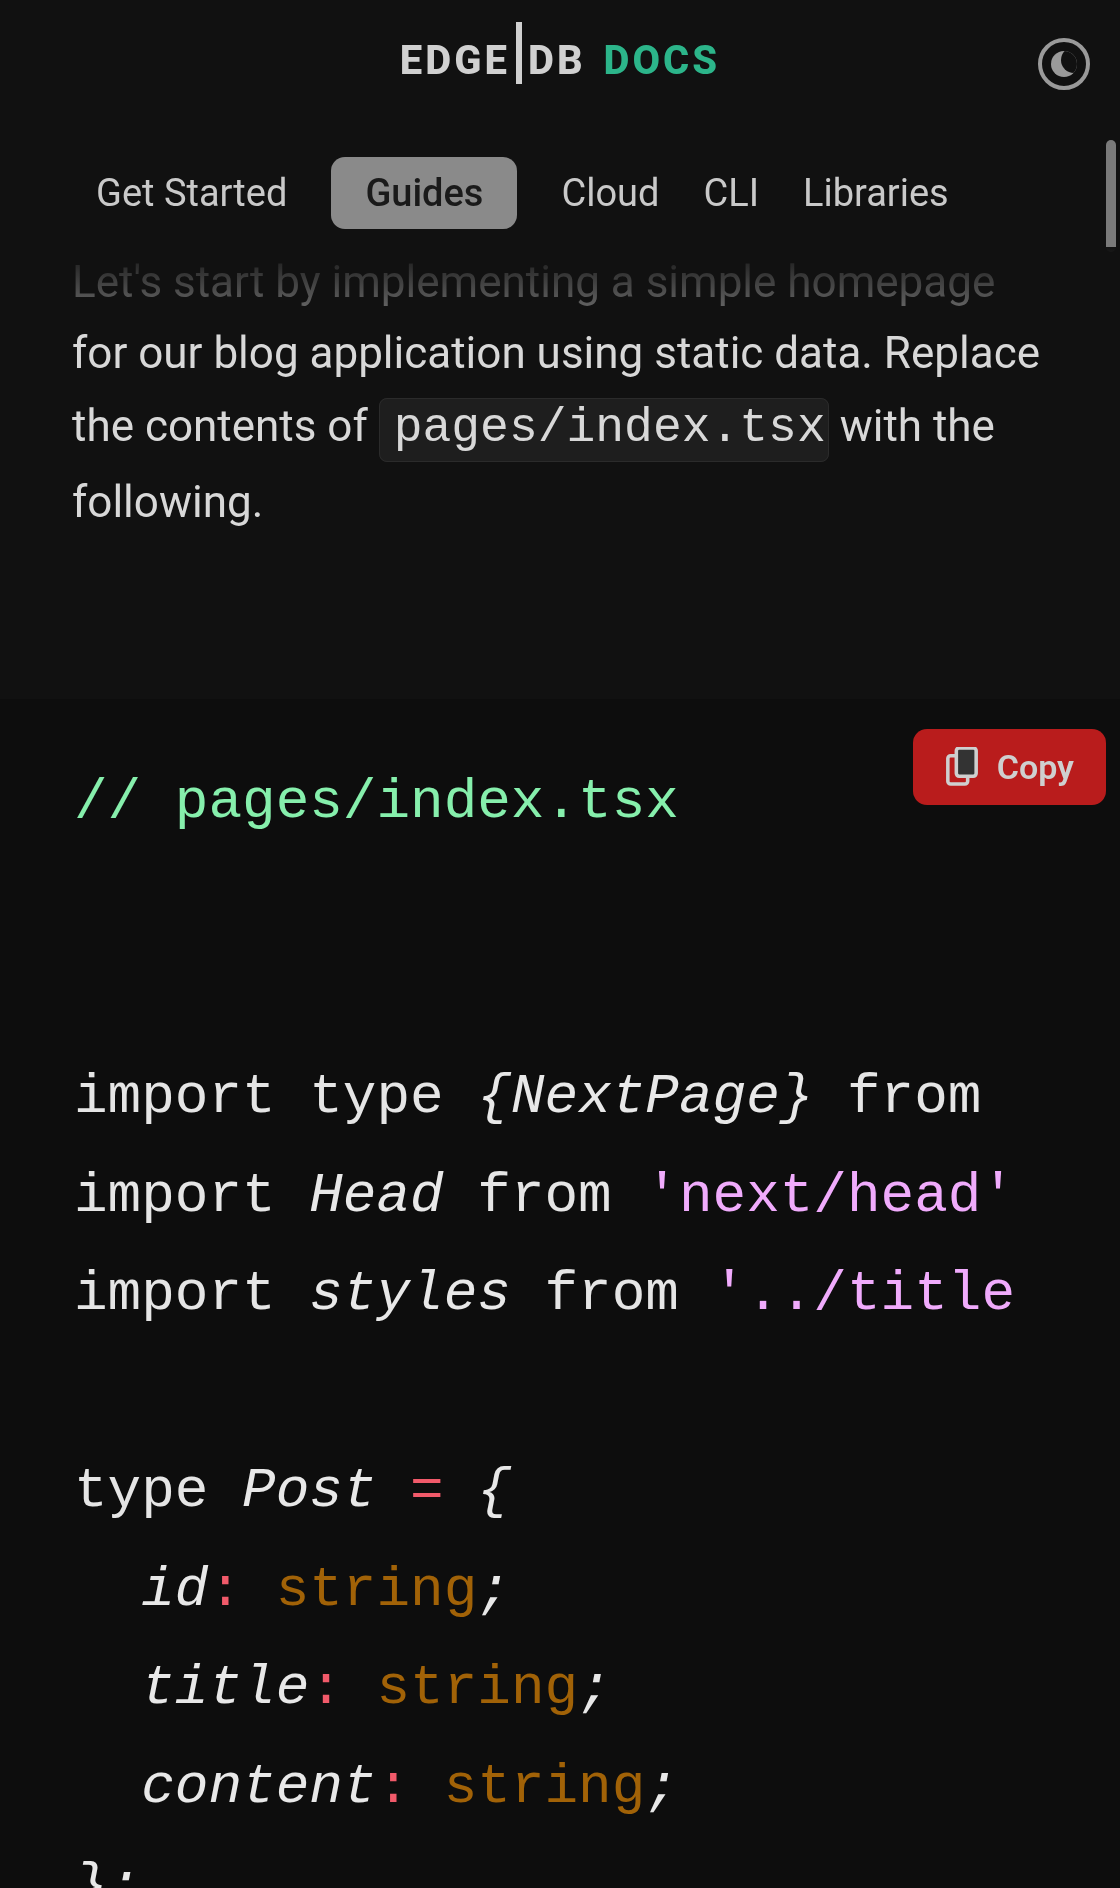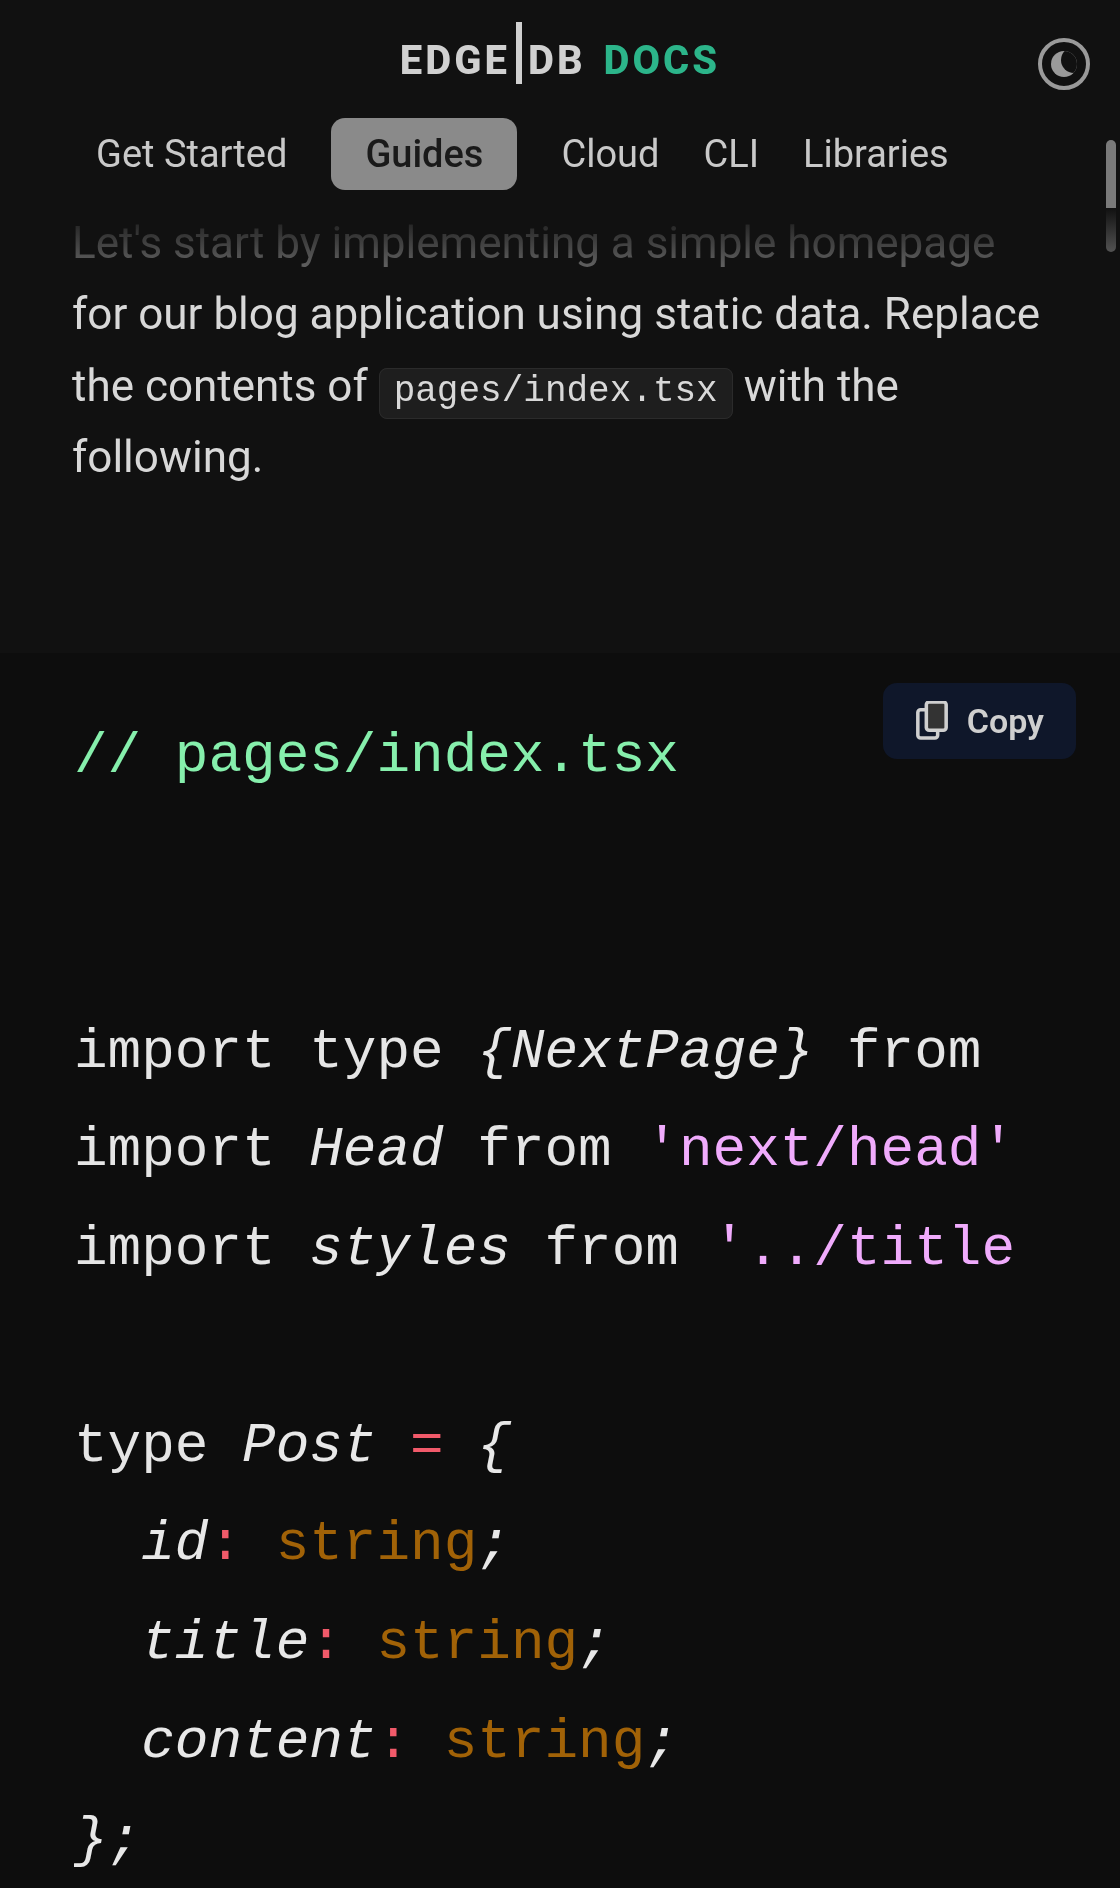--- a/index.html
+++ b/index.html
@@ -65,21 +65,21 @@
     background: #111111;
   }
   .nav {
     display: flex;
     gap: 44px;
     padding: 34px 0 0 96px;
     font-size: 38px;
     color: #c9c9c9;
     align-items: center;
   }
-  .nav-item { cursor: pointer; }
+  .nav-item { cursor: pointer; margin-top: 39px; }
   .nav-item.active {
     background: #8a8a8a;
     color: #1a1a1a;
     padding: 14px 34px;
     border-radius: 14px;
     font-weight: 500;
   }
   .intro-wrap {
     position: relative;
     margin-top: 18px;
@@ -102,35 +102,35 @@
   }
   .intro .dimline {
     color: #6f6f6f;
     filter: blur(0.3px);
   }
   .intro code {
     font-family: "SFMono-Regular", Consolas, "Liberation Mono", Menlo, monospace;
     background: #1e1e1e;
     border: 1px solid #2b2b2b;
     border-radius: 8px;
-    padding: 2px 14px 6px 14px;
-    font-size: 36px;
+    padding: 2px 2px 6px 14px;
+    font-size: 48px;
     color: #d8d8d8;
   }
   .codeblock {
     margin-top: 160px;
     background: #0d0d0d;
     position: relative;
     padding: 54px 0 200px 74px;
   }
   .copy-btn {
     position: absolute;
-    right: 44px;
+    right: 14px;
     top: 30px;
-    background: #0f172a;
+    background: #b91c1c;
     color: #cfcfcf;
     border-radius: 14px;
     padding: 18px 32px;
     display: flex;
     align-items: center;
     gap: 18px;
     font-size: 34px;
     font-weight: 600;
     cursor: pointer;
   }

